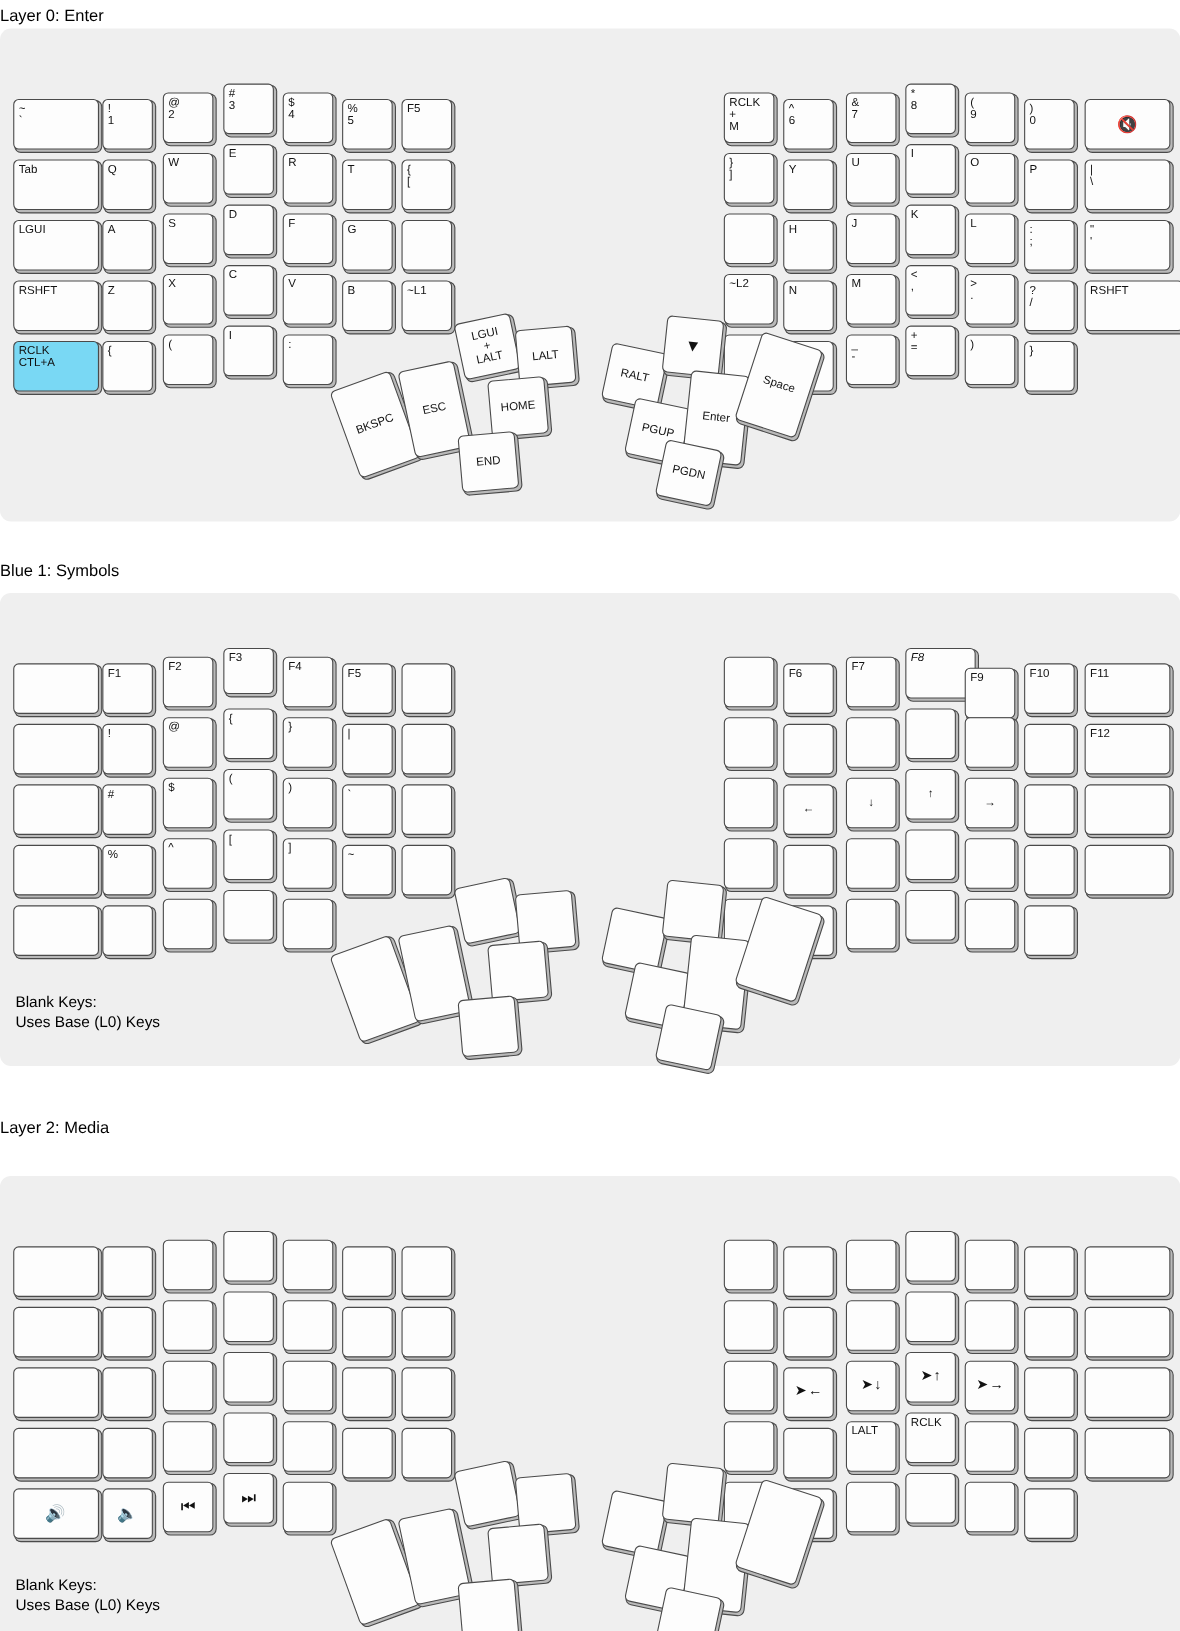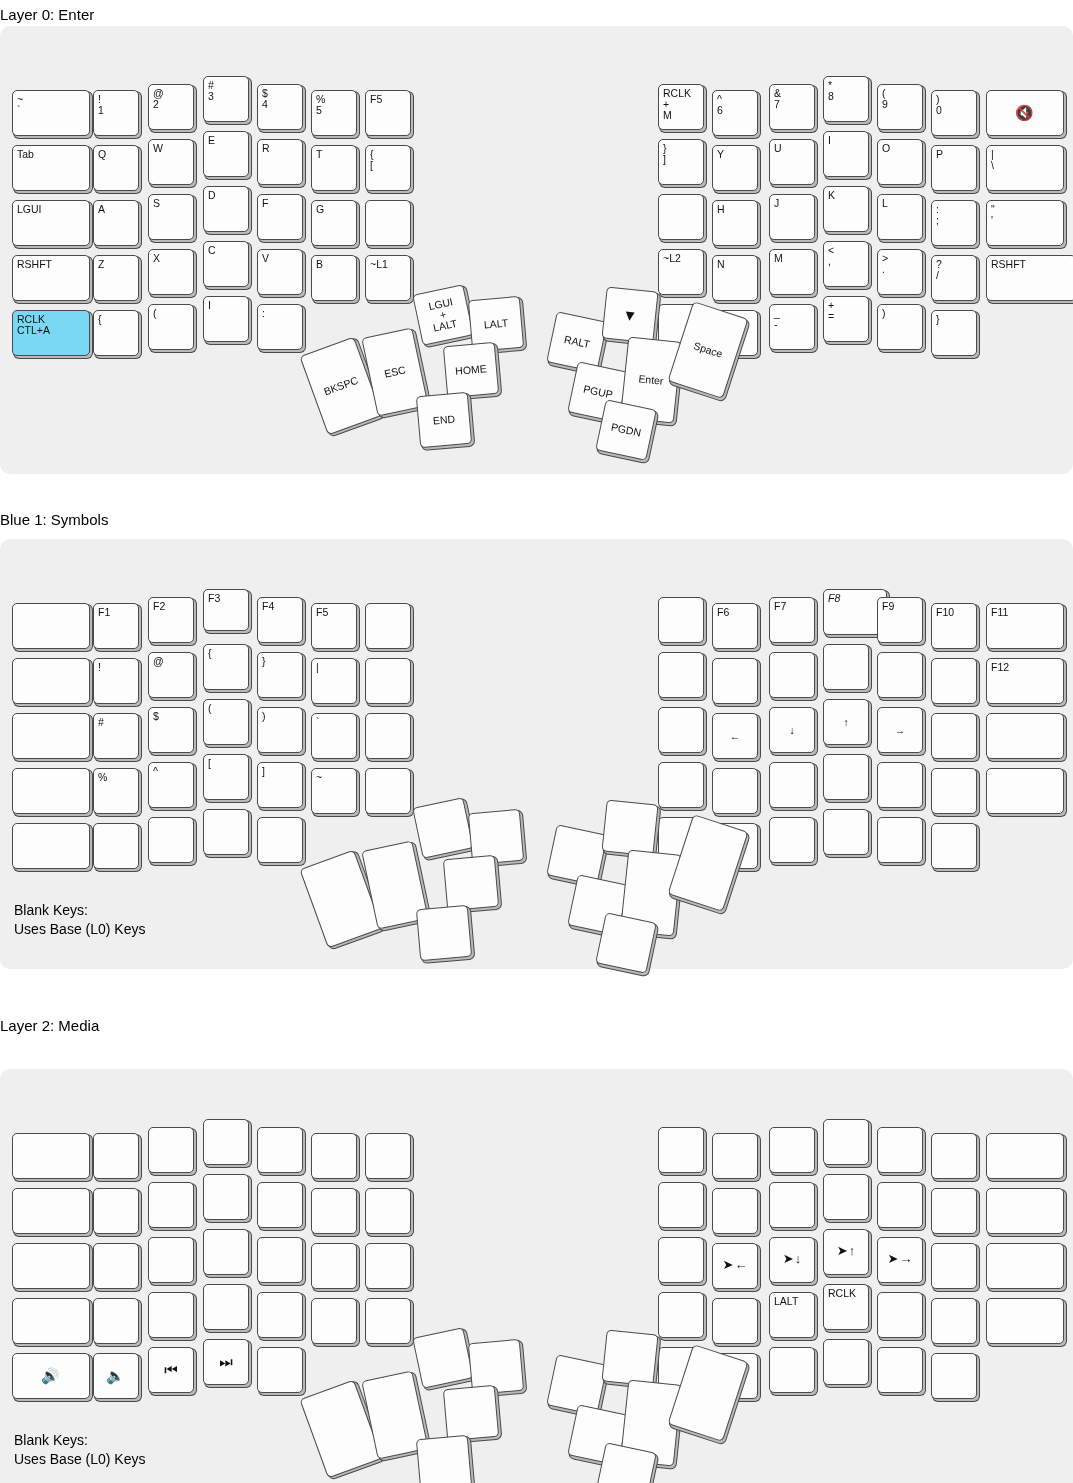--- a/index.html
+++ b/index.html
@@ -384,21 +384,21 @@
         <div class="key" style="left:769px;top:278px;width:46px;height:46px;"></div>
         <div class="key" style="left:823px;top:50px;width:64px;height:46px;font-style:italic;">
           <span class="lg tl">F8</span>
         </div>
         <div class="key" style="left:823px;top:105px;width:46px;height:46px;"></div>
         <div class="key" style="left:823px;top:160px;width:46px;height:46px;">
           <span class="ctrtxt">↑</span>
         </div>
         <div class="key" style="left:823px;top:215px;width:46px;height:46px;"></div>
         <div class="key" style="left:823px;top:270px;width:46px;height:46px;"></div>
-        <div class="key" style="left:877px;top:58px;width:46px;height:46px;">
+        <div class="key" style="left:877px;top:68px;width:46px;height:46px;">
           <span class="lg tl">F9</span>
         </div>
         <div class="key" style="left:877px;top:113px;width:46px;height:46px;"></div>
         <div class="key" style="left:877px;top:168px;width:46px;height:46px;">
           <span class="ctrtxt">→</span>
         </div>
         <div class="key" style="left:877px;top:223px;width:46px;height:46px;"></div>
         <div class="key" style="left:877px;top:278px;width:46px;height:46px;"></div>
         <div class="key" style="left:931px;top:64px;width:46px;height:46px;">
           <span class="lg tl">F10</span>

